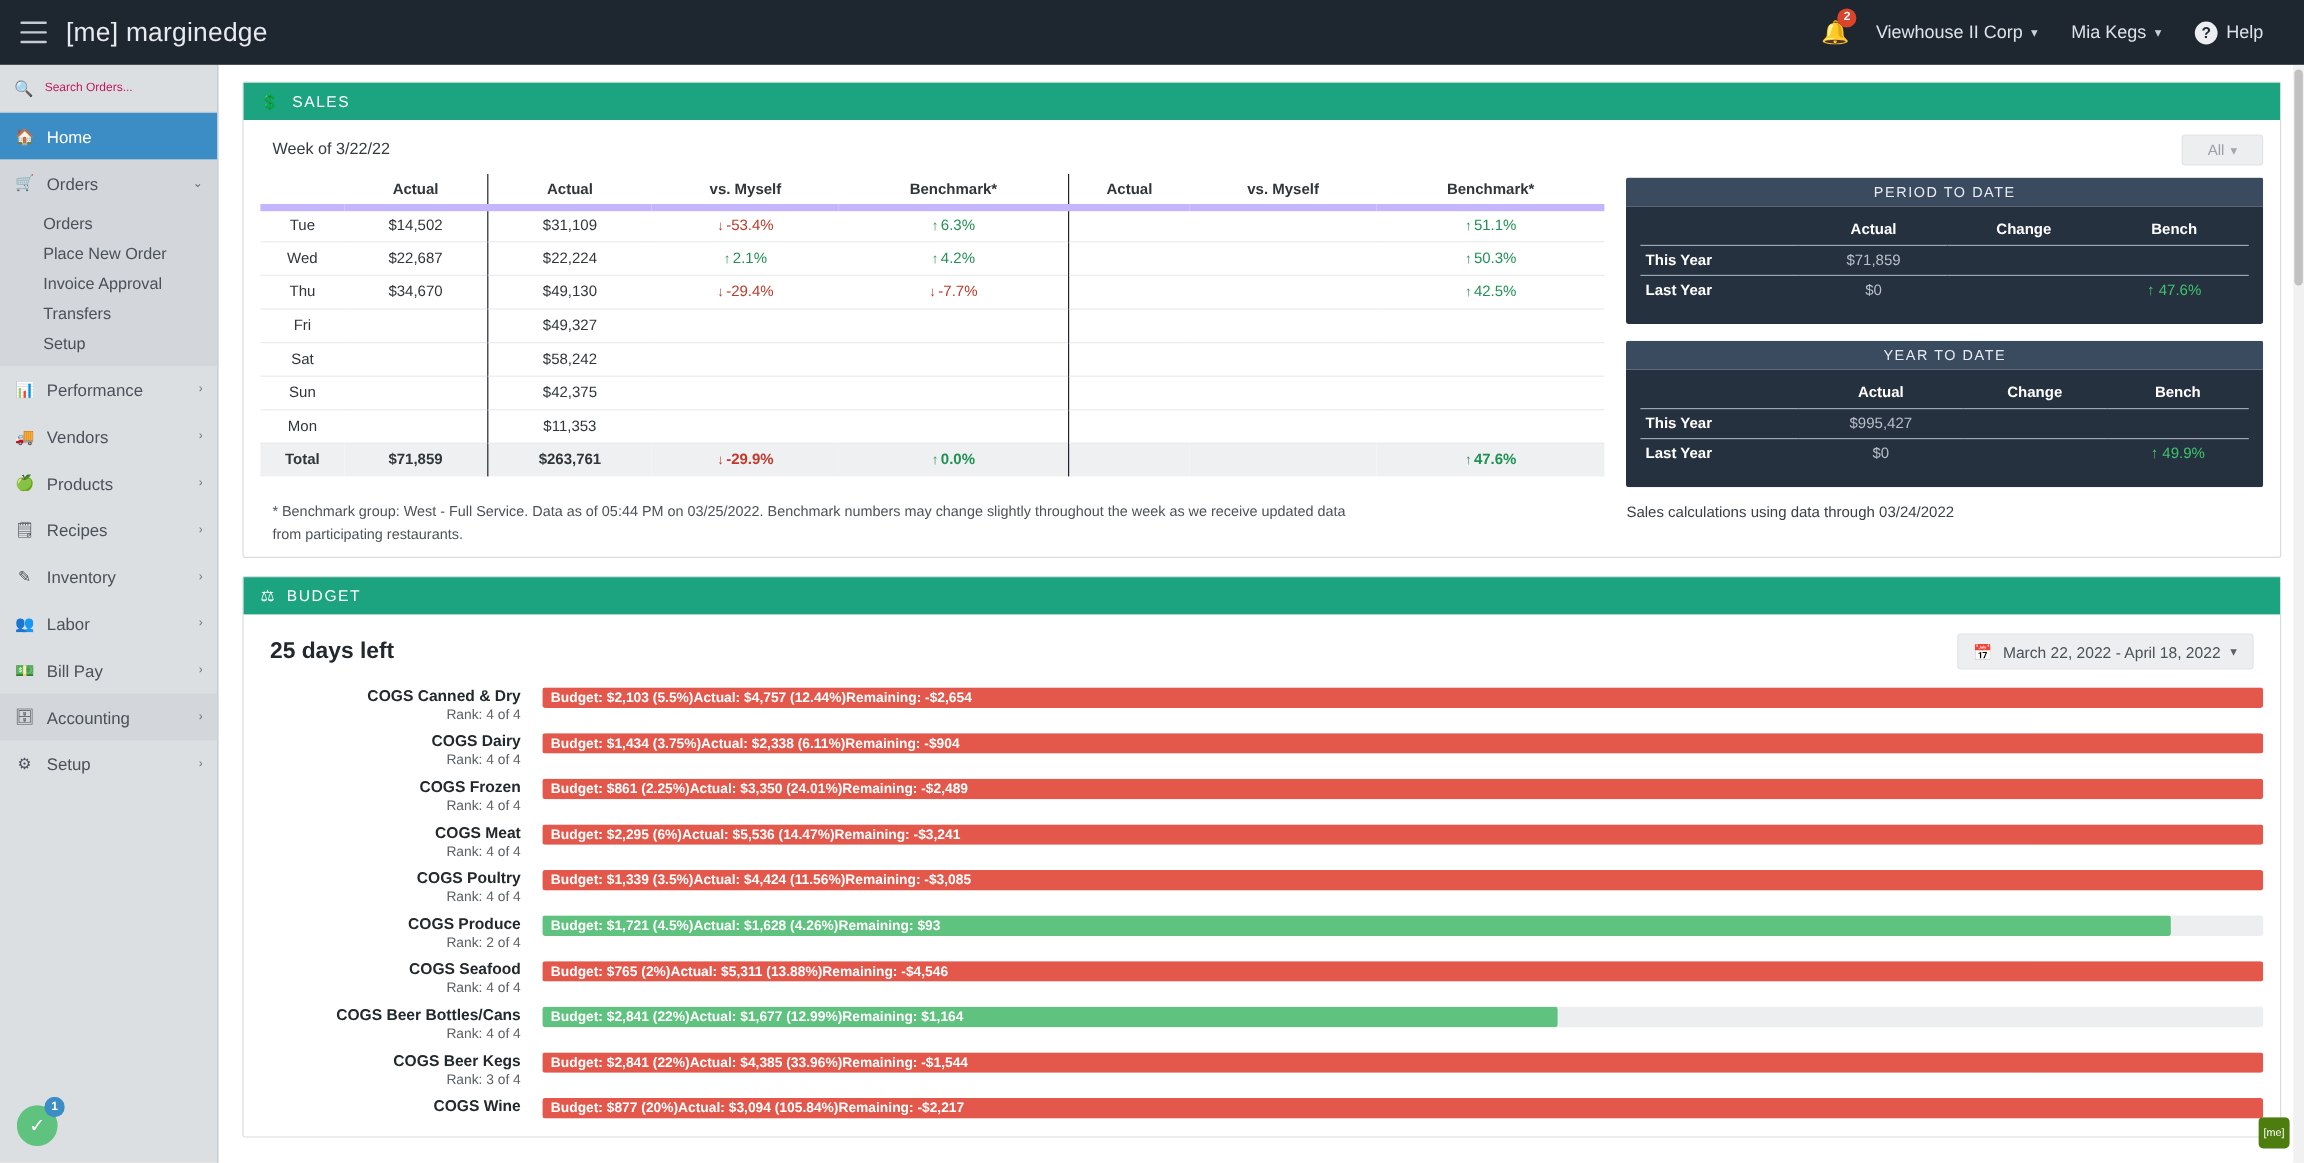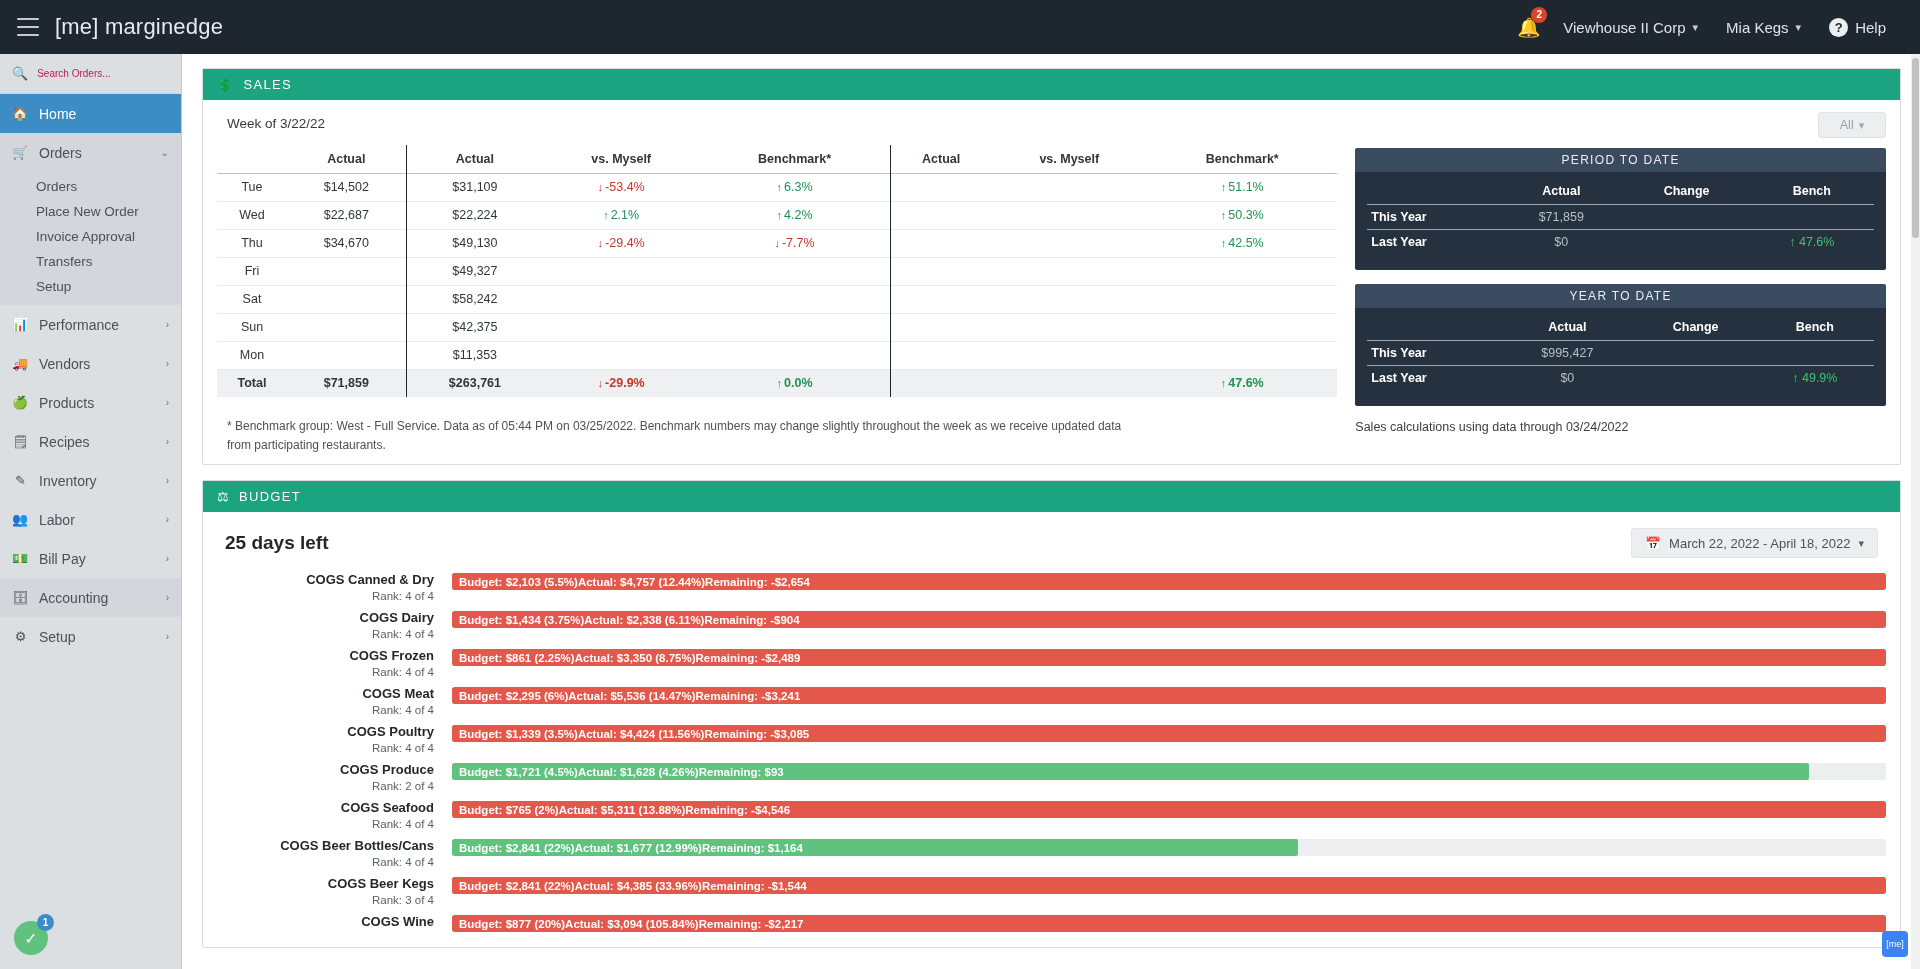--- a/index.html
+++ b/index.html
@@ -156,21 +156,21 @@
     font-weight: 400;
   }
   table.sales th.grp {
     font-weight: 700; font-size: 12.5px; padding-bottom: 4px;
     border-bottom: 1px solid #20262b;
   }
   table.sales th.sub { font-weight: 700; height: 27px; }
   .vsep { border-left: 1px solid #20262b; }
   .vsep-head { border-left: 1px solid #20262b; }
   table.sales tbody tr { border-top: 1px solid #e9ebed; }
-  table.sales tbody tr:first-child { border-top: 1px solid #c4b5fd; }
+  table.sales tbody tr:first-child { border-top: 6px solid #c4b5fd; }
   td.daycell { text-align: left; padding-left: 10px; font-weight: 700; width: 70px; }
   tr.total-row { background: #eef0f2; font-weight: 700; }
   tr.total-row td { font-weight: 700; }
   .up { color: #1f9254; }
   .down { color: #c0392b; }
   .arrow { font-size: 11px; margin-right: 2px; font-weight: 700; }
 
   .footnote {
     margin: 20px 0 0 10px;
     font-size: 12px; color: #4b5258; line-height: 1.55;
@@ -238,21 +238,21 @@
   .chat-count {
     position: absolute; top: -7px; right: -6px;
     width: 17px; height: 17px; border-radius: 50%;
     background: #3c8dc5; color: #fff; font-size: 10px;
     display: flex; align-items: center; justify-content: center;
     font-weight: 700;
   }
   .me-bubble {
     position: fixed; right: 12px; bottom: 12px;
     width: 26px; height: 26px; border-radius: 4px;
-    background: #3b82f6; color: #fff;
+    background: #4d7c0f; color: #fff;
     display: flex; align-items: center; justify-content: center;
     font-size: 9px; cursor: pointer; z-index: 40;
   }
 </style>
 </head>
 <body>
 
 <div class="topbar">
   <div class="hamburger">
     <span></span>
@@ -584,21 +584,21 @@
           </div>
           <div class="brow">
             <div class="blabels">
               <div class="bname">COGS Frozen</div>
               <div class="brank">Rank: 4 of 4</div>
             </div>
             <div class="btrack">
               <div class="bfill red" style="width:100%"></div>
               <div class="btext">
                 <span>Budget: $861 (2.25%)</span>
-                <span>Actual: $3,350 (8.75%)</span>
+                <span>Actual: $3,350 (24.01%)</span>
                 <span>Remaining: -$2,489</span>
               </div>
             </div>
           </div>
           <div class="brow">
             <div class="blabels">
               <div class="bname">COGS Meat</div>
               <div class="brank">Rank: 4 of 4</div>
             </div>
             <div class="btrack">

